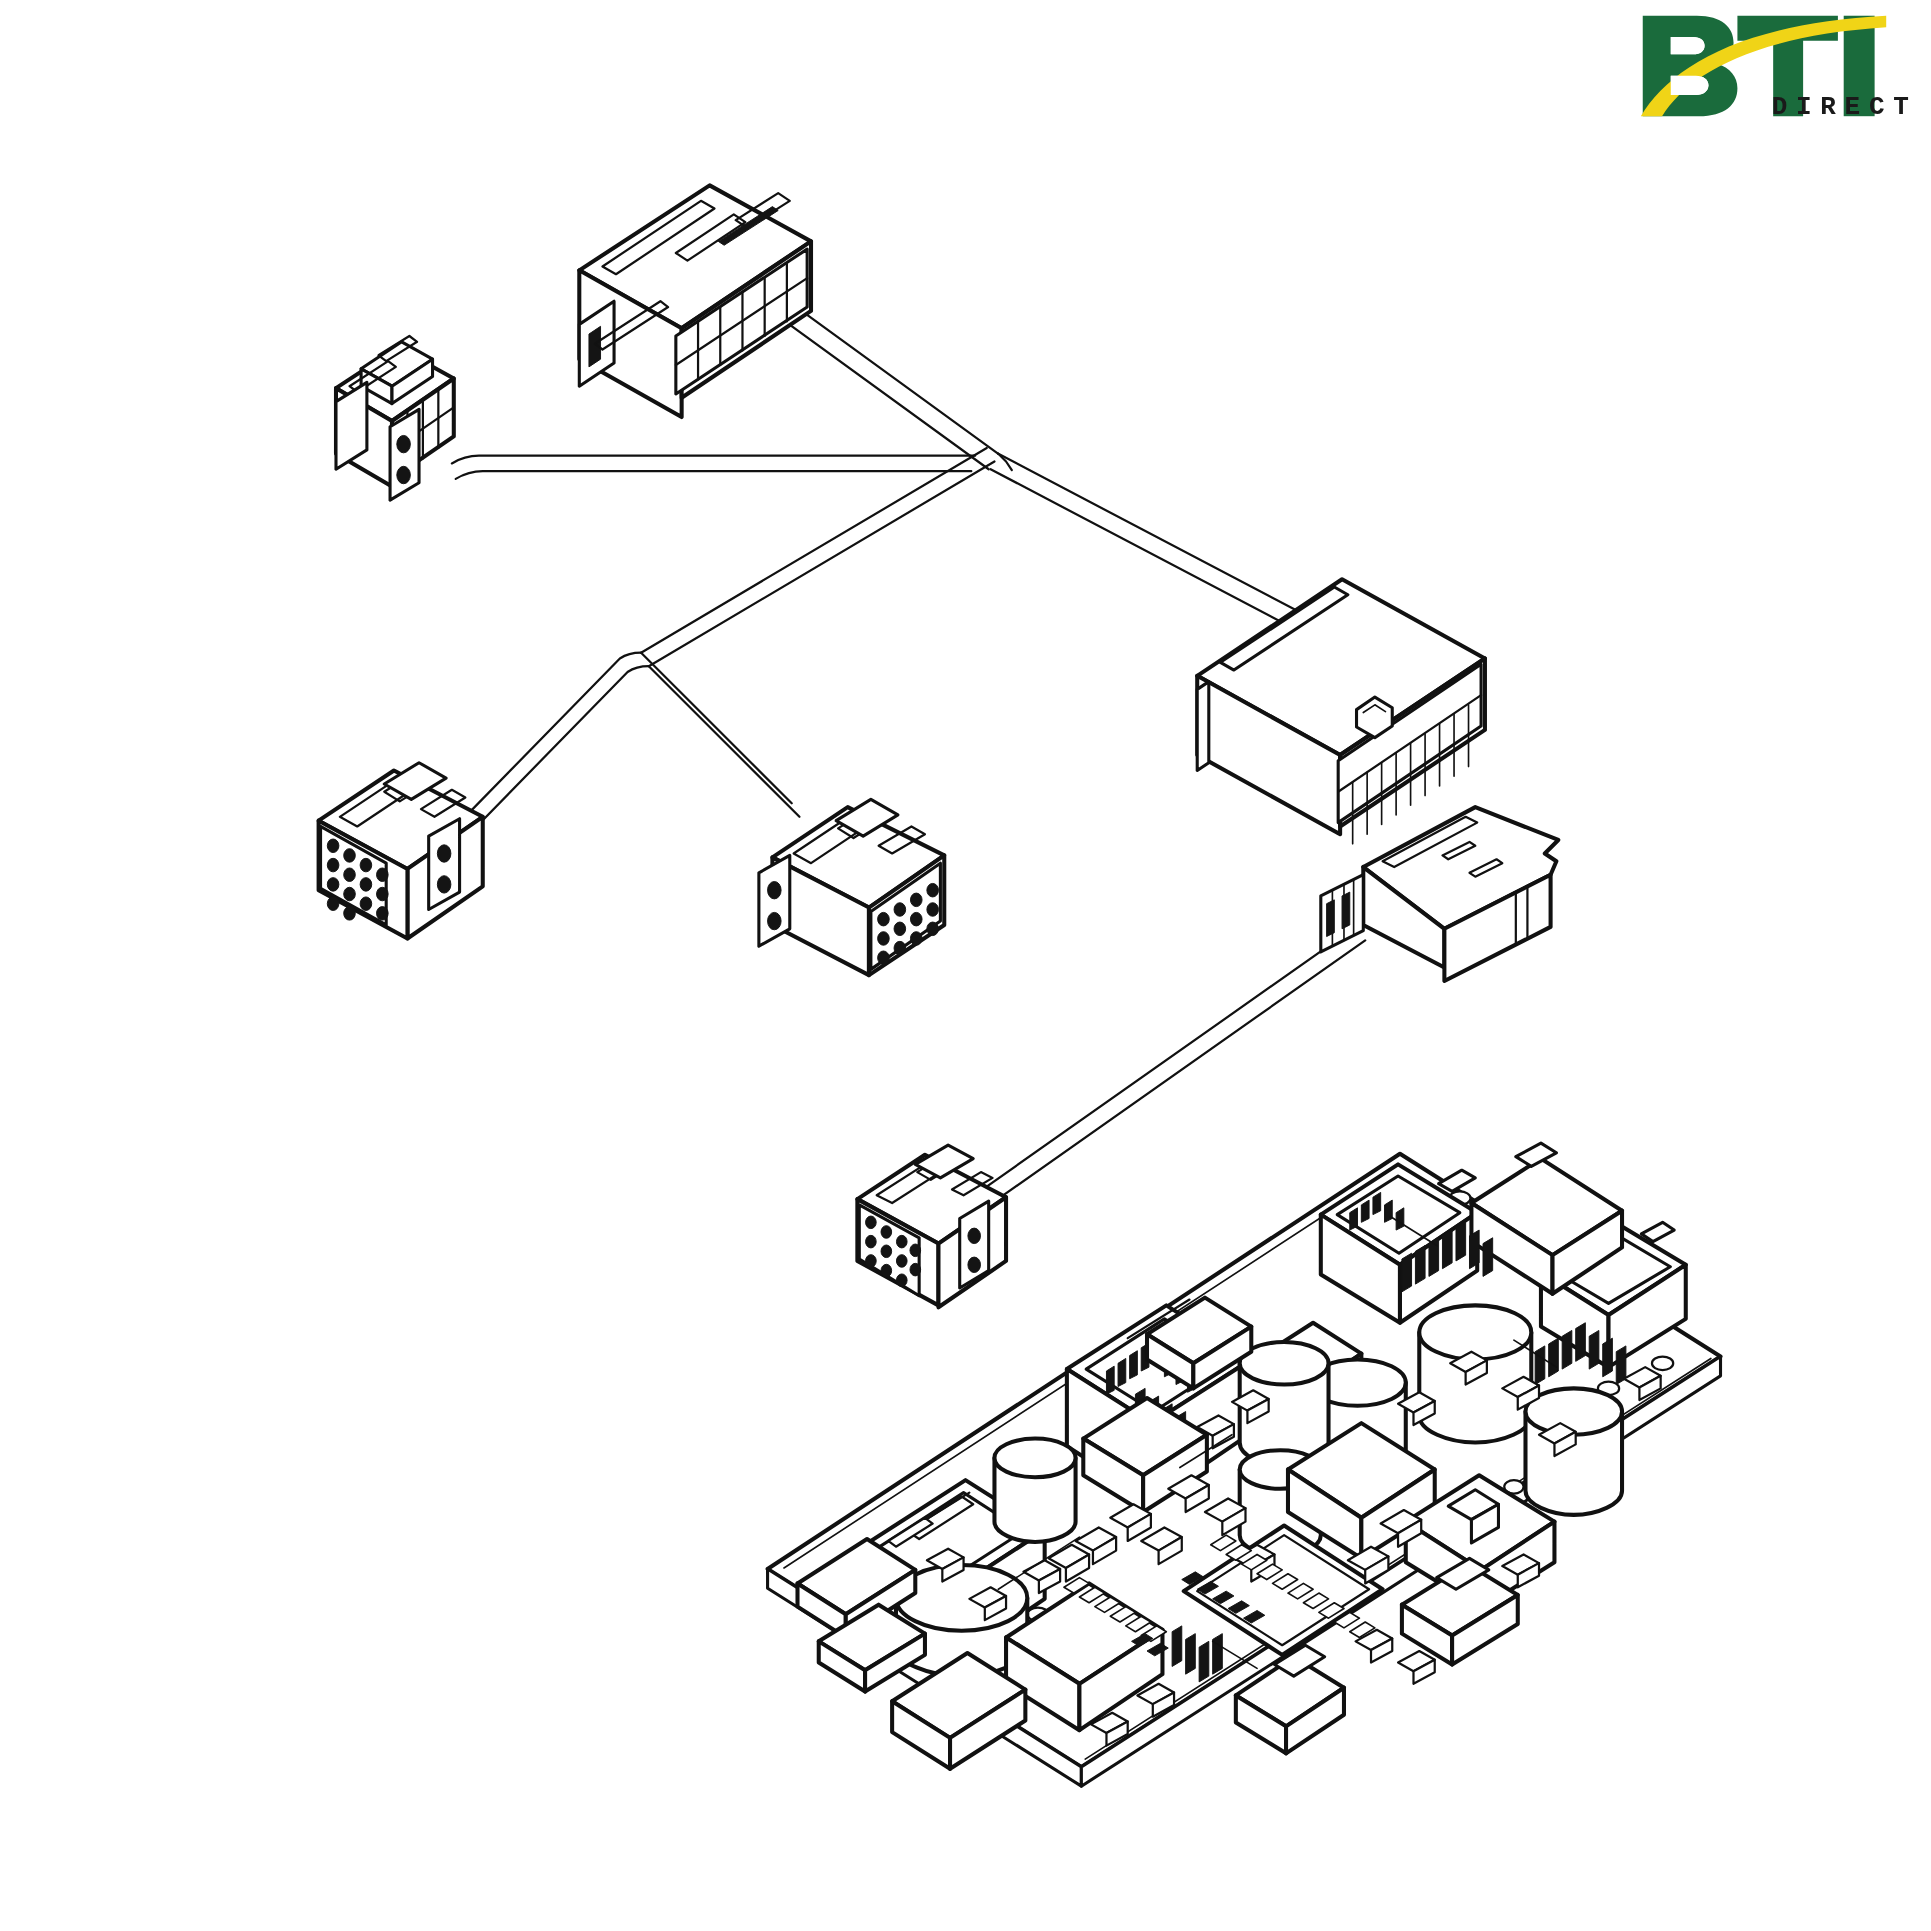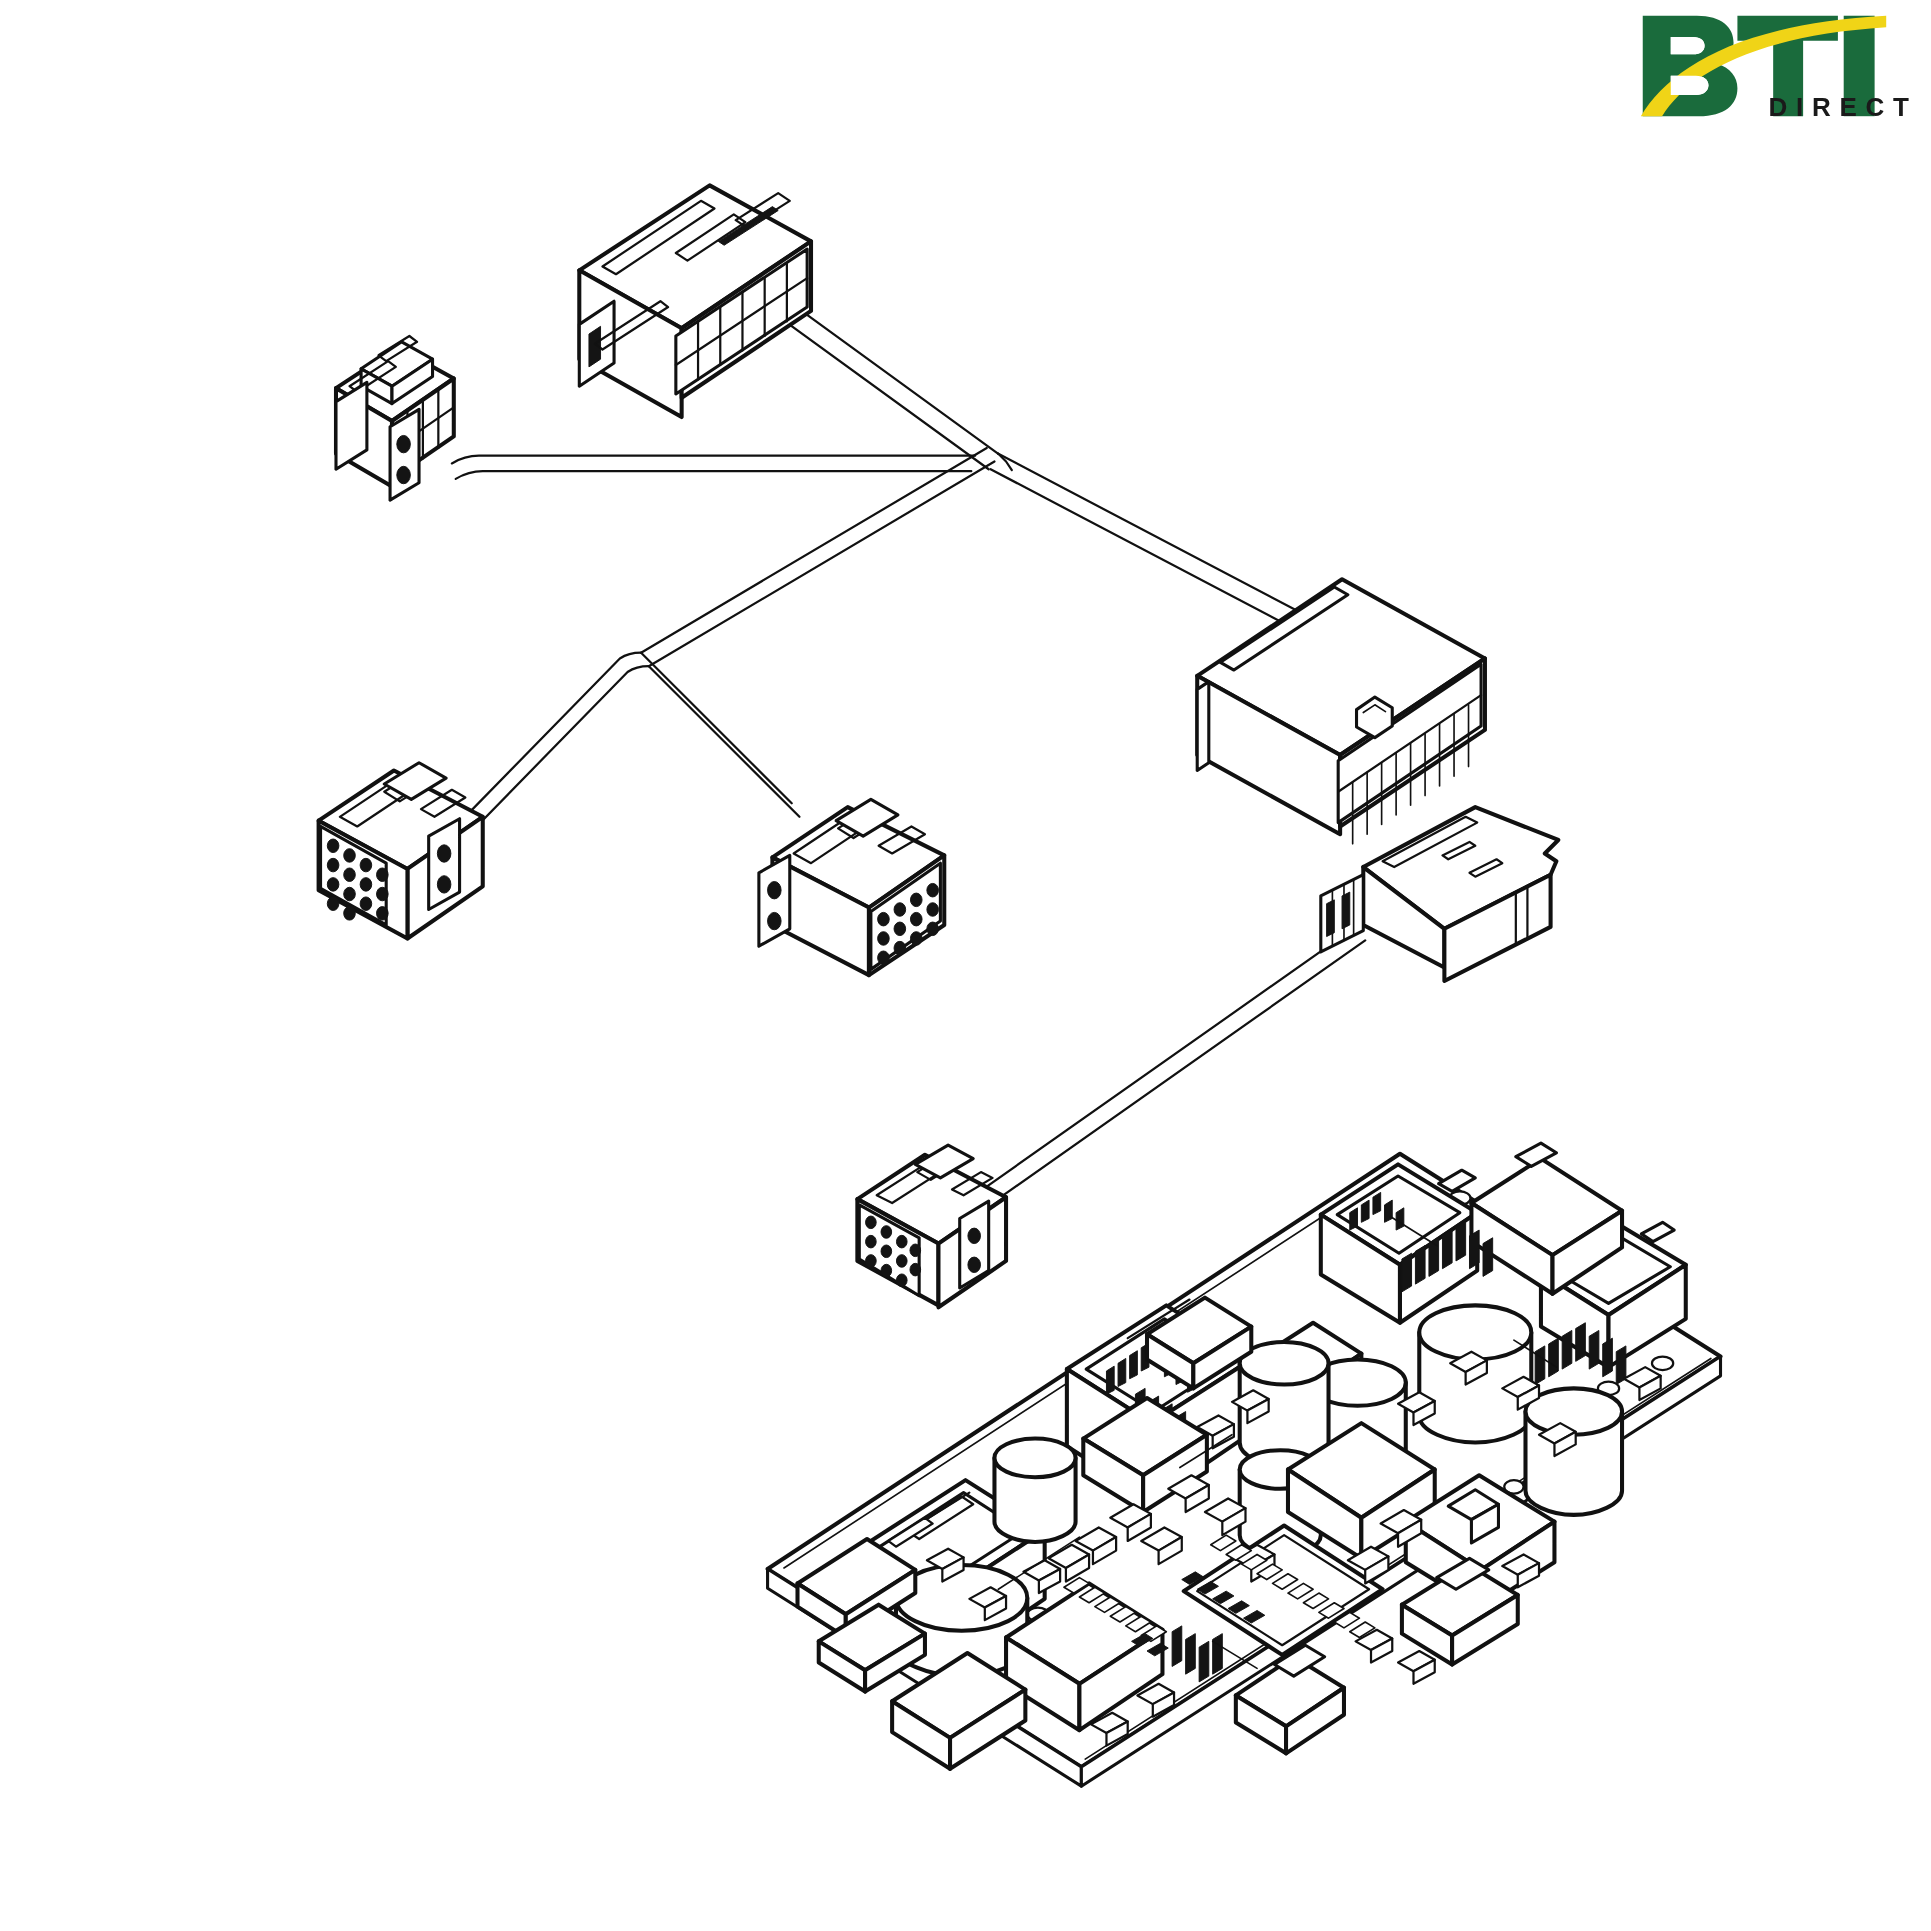--- a/index.html
+++ b/index.html
@@ -4,21 +4,21 @@
 <style>
   html,body{margin:0;padding:0;background:#ffffff;}
   body{width:1931px;height:1931px;overflow:hidden;font-family:"Liberation Sans",sans-serif;}
   #page{position:relative;width:1931px;height:1931px;background:#fff;}
 
   
   #logo{position:absolute;right:7.7px;top:7.7px;width:290px;height:114px;}
   #logo svg{display:block;}
   #logo .wordmark{
     position:absolute;right:5.8px;bottom:1.9px;
-    font-family:Liberation Sans, sans-serif;
+    font-family:Liberation Mono, monospace;
     font-size:26px;font-weight:700;letter-spacing:8.7px;color:#1a1a1a;
     line-height:1;white-space:nowrap;
   }
 
   
   #drawing{position:absolute;left:0;top:0;width:1931px;height:1931px;}
   #drawing svg{display:block;width:1931px;height:1931px;}
 
   .ln{fill:none;stroke:#111111;stroke-linecap:round;stroke-linejoin:round;}
   .w-th{stroke-width:4.2;}

